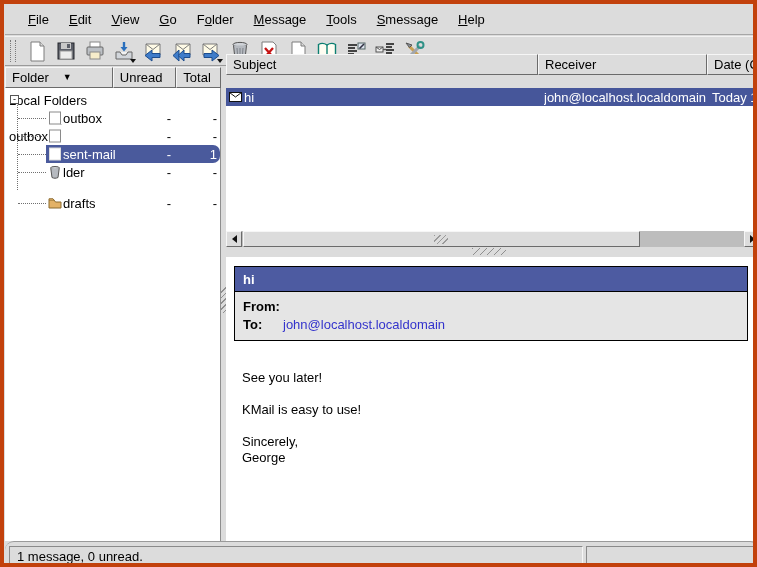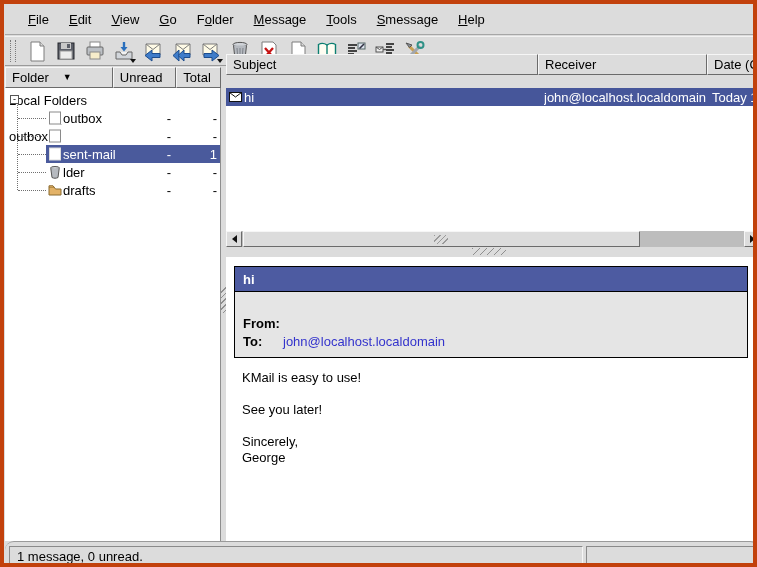--- a/index.html
+++ b/index.html
@@ -35,21 +35,21 @@
   .folder-header{left:1px;top:63px;width:216px;display:flex;}
   .msg-header{left:222px;top:50px;width:534px;display:flex;}
   .sort-arrow{margin-left:14px;font-size:9px;line-height:9px;}
 
   
   .folder-pane{left:1px;top:84px;width:216px;height:453px;background:#fff;
     border-right:1px solid #8e8e8e;}
   .vsplit-hash{left:216px;top:283px;width:7px;height:26px;
     background:repeating-linear-gradient(135deg,#8f8f8f 0 1px,transparent 1px 4px);}
   .frow{position:absolute;left:0;width:215px;height:18px;display:flex;align-items:center;}
-  .frow.sel{background:linear-gradient(to right,transparent 41px,#4a5a9c 41px);color:#fff;}
+  .frow.sel{background:linear-gradient(to right,transparent 41px,#4a5a9c 41px);color:#fff;border-radius:7px;}
   .frow .fname{margin-left:4px;white-space:nowrap;}
   .funread,.ftotal{position:absolute;text-align:right;}
   .funread{right:49px;width:36px;}
   .ftotal{right:3px;width:36px;}
   .expander{position:absolute;left:5px;top:4px;width:9px;height:9px;background:#fff;
     border:1px solid #555;font-size:9px;line-height:7px;text-align:center;color:#000;}
   .tree-vline{position:absolute;left:12px;top:101px;height:85px;border-left:1px dotted #707070;}
   .tstub{position:absolute;left:13px;top:9px;width:28px;border-top:1px dotted #707070;}
   .ficon{position:absolute;left:43px;top:2px;width:14px;height:14px;}
   .root-label{margin-left:23px;}
@@ -76,21 +76,21 @@
   .tri-r{width:0;height:0;border-top:4px solid transparent;border-bottom:4px solid transparent;border-left:5px solid #111;}
   .hsplit-hash{left:468px;top:244px;width:34px;height:7px;
     background:repeating-linear-gradient(135deg,#8f8f8f 0 1px,transparent 1px 5px);}
 
   
   .reader{left:222px;top:253px;width:530px;height:284px;background:#fff;
     border-right:1px solid #989898;}
   .rheader{position:absolute;left:8px;top:9px;width:514px;border:1px solid #000;background:#e5e5e5;}
   .rtitle{height:25px;background:#4d5ba1;color:#fff;font-weight:bold;
     display:flex;align-items:center;padding-left:8px;border-bottom:1px solid #000;}
-  .rmeta{padding:22px 8px 7px 8px;}
+  .rmeta{padding:5px 8px 7px 8px;}
   .rmrow{display:flex;height:18px;align-items:center;}
   .rlabel{width:40px;font-weight:bold;}
   .rlink{color:#3333cc;}
   .rbody{position:absolute;left:16px;top:113px;line-height:16px;}
   .rbody p{margin:0 0 16px 0;}
   .rbody p:last-child{margin:0;}
 
   
   .statusbar{left:1px;top:537px;width:754px;height:28px;background:#dcdcdc;border-top:1px solid #9a9a9a;border-radius:9px;}
   .sb-panel{position:absolute;top:4px;height:21px;background:#dcdcdc;border:1px solid;
@@ -275,21 +275,21 @@
       <span class="tstub"></span>
       <svg class="ficon" viewBox="0 0 14 14">
           <ellipse cx="7" cy="3" rx="4.5" ry="1.5" fill="#cfd2d7" stroke="#555"></ellipse>
           <path d="M2.8 3.6L4 12.5c2 1 4 1 6 0l1.2-8.9" fill="#b6bac0" stroke="#555"></path>
         </svg>
       <span class="fname" style="margin-left:58px">lder</span>
       <span class="funread">-</span>
       <span class="ftotal">-</span>
     </div>
 
-    <div class="frow" style="top:93px">
+    <div class="frow" style="top:106px">
       <span class="tstub"></span>
       <svg class="ficon" viewBox="0 0 14 14">
           <path d="M1 4h5l1.5 2H13v6H1z" fill="#e3b267" stroke="#8a6a2f"></path>
           <path d="M1 4V2.8h4l1 1.2" fill="#e3b267" stroke="#8a6a2f"></path>
         </svg>
       <span class="fname" style="margin-left:58px">drafts</span>
       <span class="funread">-</span>
       <span class="ftotal">-</span>
     </div>
   </div>
@@ -343,22 +343,22 @@
           <span class="rlabel">From:</span>
           <span></span>
         </div>
         <div class="rmrow">
           <span class="rlabel">To:</span>
           <span class="rlink">john@localhost.localdomain</span>
         </div>
       </div>
     </div>
     <div class="rbody">
+      <p>See you later!</p>
       <p>KMail is easy to use!</p>
-      <p>See you later!</p>
       <p><span>Sincerely,</span><br><span>George</span></p>
     </div>
   </div>
 
   <div class="abs statusbar">
     <div class="sb-panel" style="left:4px;width:574px;">
       <span>1 message, 0 unread.</span>
     </div>
     <div class="sb-panel" style="left:581px;width:171px;"></div>
   </div>

